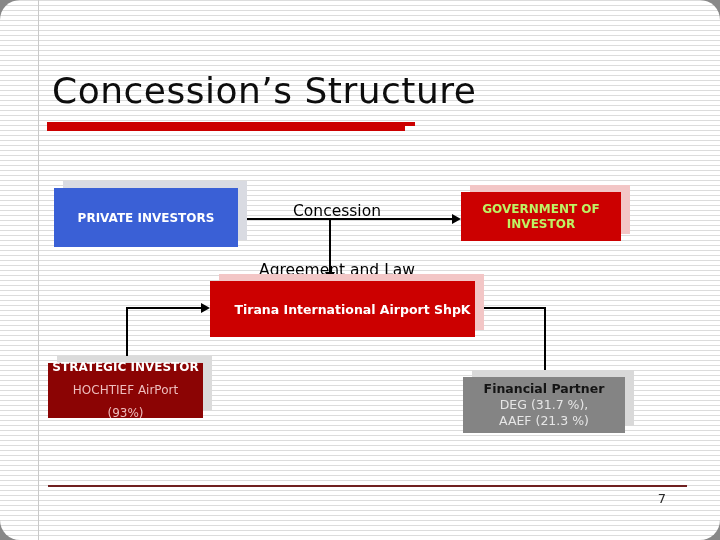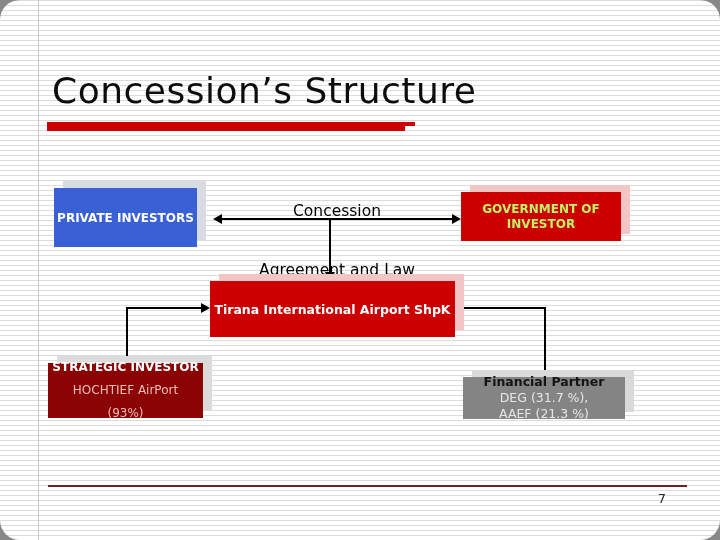--- a/index.html
+++ b/index.html
@@ -13,31 +13,31 @@
   .margin-line{position:absolute;left:38px;top:0;width:1px;height:540px;background:#c9c9c9;}
   .title{position:absolute;left:52px;top:70px;font-size:36px;color:#0d0d0d;letter-spacing:0.5px;white-space:nowrap;}
   .title-bar{position:absolute;left:47px;top:122px;width:358px;height:9px;background:#cc0000;}
   .title-bar-tail{position:absolute;left:405px;top:122px;width:10px;height:4px;background:#cc0000;}
   .agreement-label{position:absolute;left:230px;top:162px;width:214px;text-align:center;font-size:15.5px;line-height:20px;color:#000;}
   .agreement-label span{display:block;margin-top:39px;}
 
   .node{position:absolute;display:flex;flex-direction:column;align-items:center;justify-content:center;text-align:center;}
   .node span{display:block;}
 
-  .node-private{left:54px;top:188px;width:143px;height:59px;background:#3a60d6;box-shadow:9px -7px 0 #d9dbe2;
+  .node-private{left:54px;top:188px;width:184px;height:59px;background:#3a60d6;box-shadow:9px -7px 0 #d9dbe2;
     color:#ffffff;font-weight:bold;font-size:12px;}
   .node-government{left:461px;top:192px;width:160px;height:49px;background:#cc0000;box-shadow:9px -7px 0 #f3c6c6;
     color:#bef264;font-weight:bold;font-size:12px;line-height:15px;}
   .node-airport{left:210px;top:281px;width:245px;height:56px;background:#cc0000;box-shadow:9px -7px 0 #f3c6c6;
-    color:#ffffff;font-weight:bold;font-size:12.5px;}
+    color:#ffffff;font-weight:bold;font-size:12.5px;padding-left:20px;}
   .node-strategic{left:48px;top:363px;width:155px;height:55px;background:#8b0404;box-shadow:9px -7px 0 #dbdbdb;
     font-size:12px;line-height:15px;}
   .node-strategic .line1{color:#ffffff;font-weight:bold;}
   .node-strategic .line2,.node-strategic .line3{color:#edbdbd;margin-top:8px;}
-  .node-financial{left:463px;top:377px;width:162px;height:42px;background:#848484;box-shadow:9px -7px 0 #d9d9d9;
+  .node-financial{left:463px;top:377px;width:162px;height:56px;background:#848484;box-shadow:9px -7px 0 #d9d9d9;
     font-size:12.5px;line-height:16px;}
   .node-financial .line1{color:#141414;font-weight:bold;}
   .node-financial .line2,.node-financial .line3{color:#e6e6e6;}
 
   .connectors{position:absolute;left:0;top:0;width:720px;height:540px;}
 
   .footer-line{position:absolute;left:48px;top:485px;width:639px;height:2px;background:#702020;}
   .footer-text{position:absolute;left:255px;top:491px;width:210px;text-align:center;font-size:12.5px;line-height:16px;color:#2b2b2b;}
   .page-number{position:absolute;left:652px;top:491px;width:20px;text-align:center;font-size:13px;color:#2b2b2b;}
 </style>

